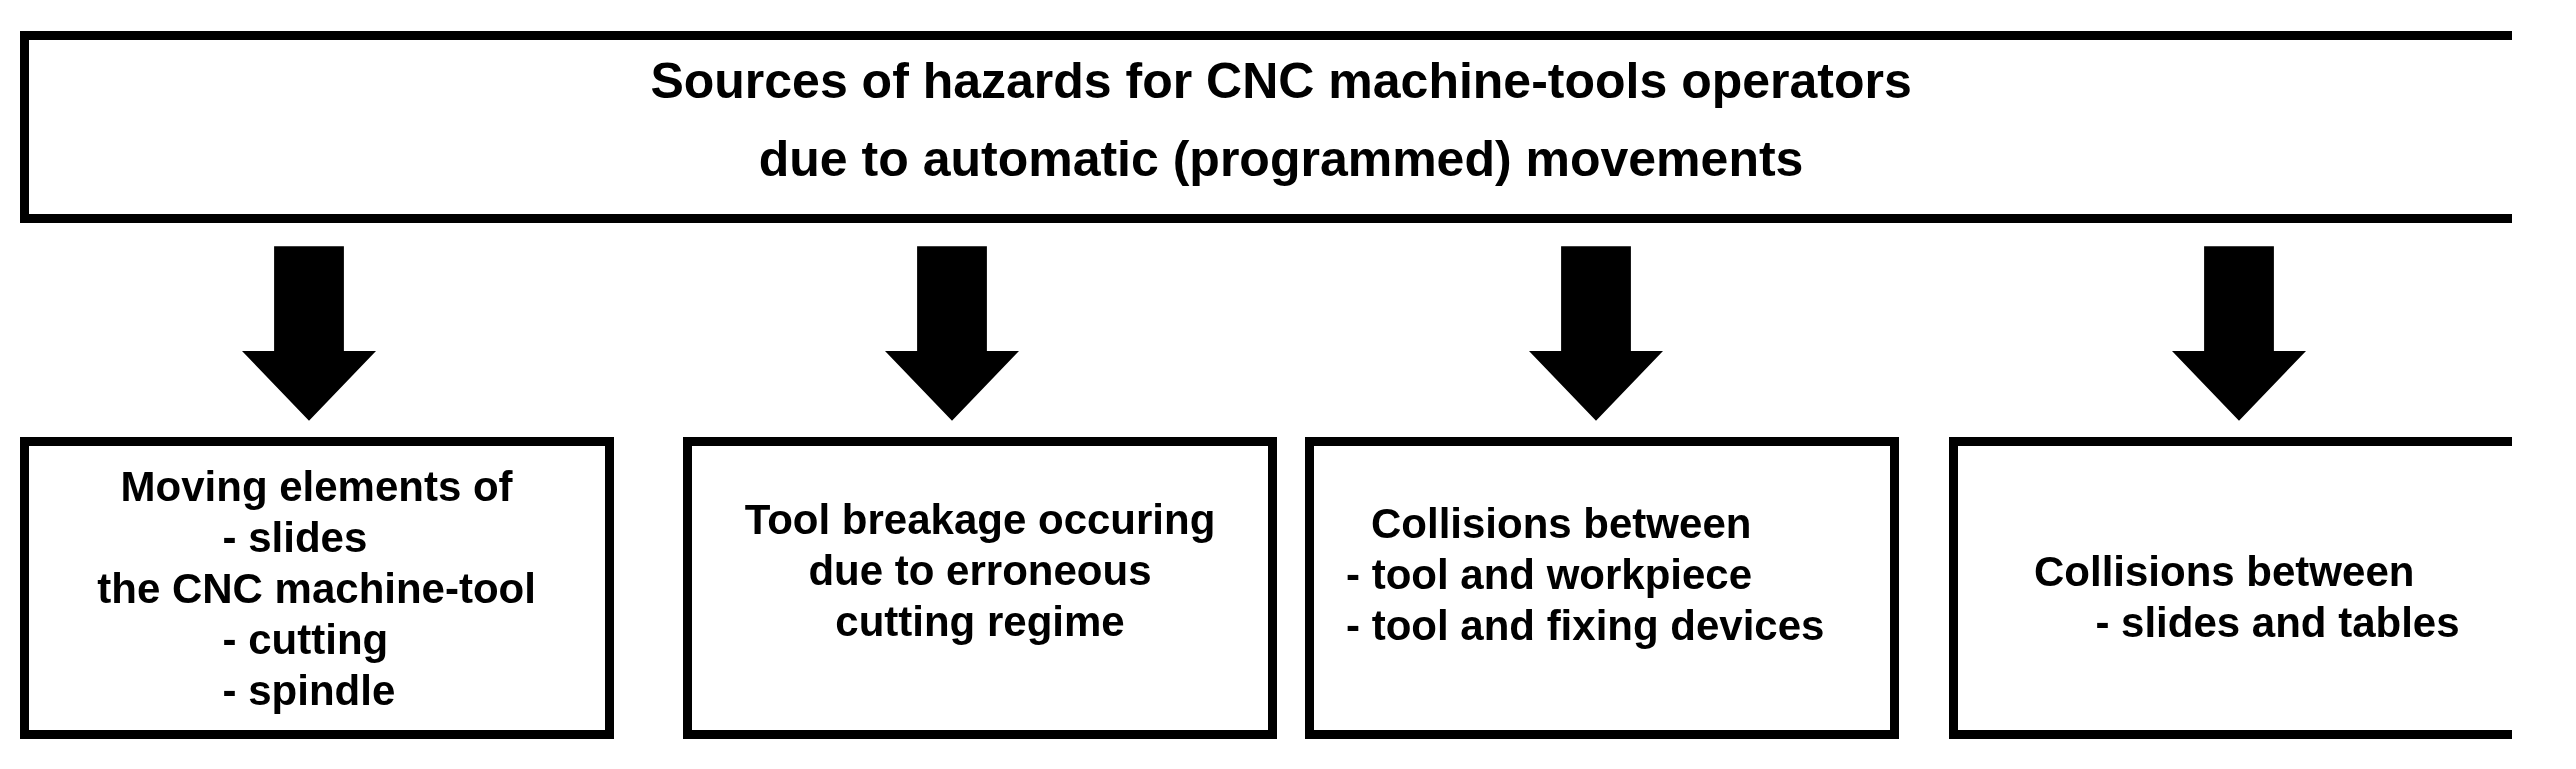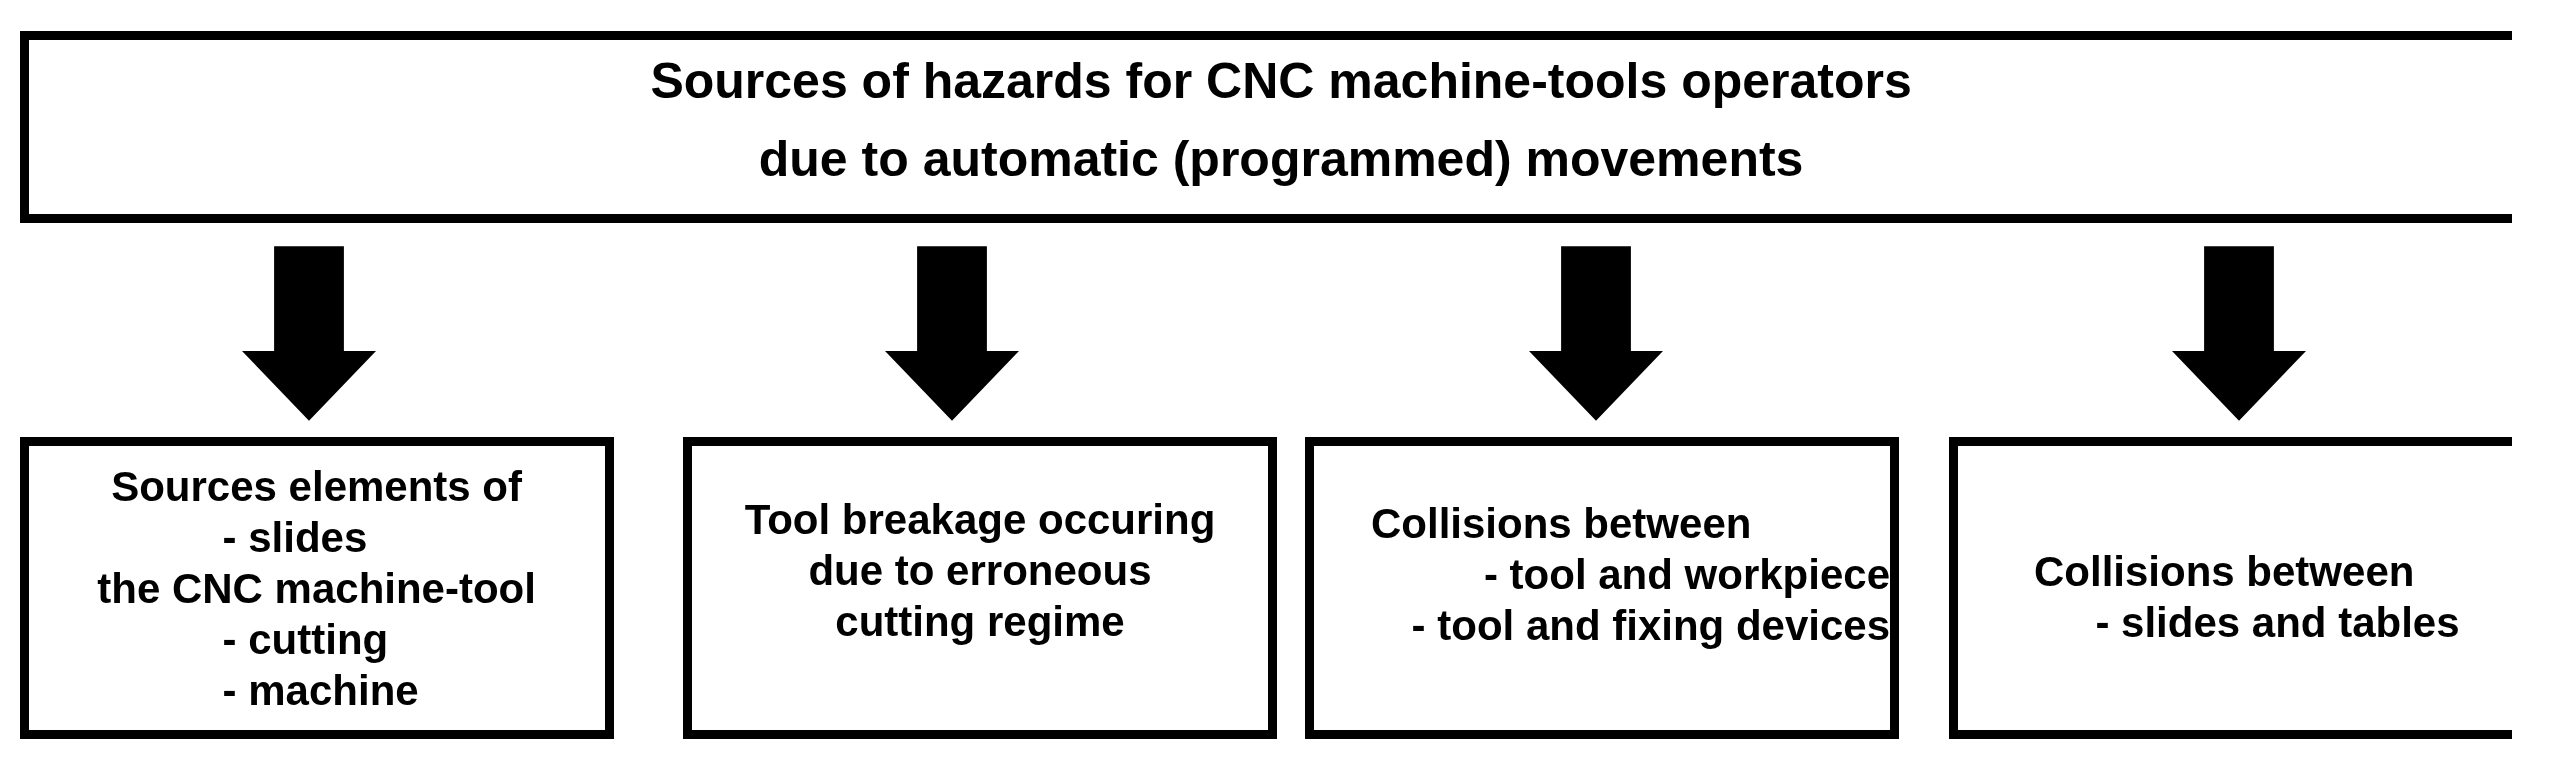--- a/index.html
+++ b/index.html
@@ -70,21 +70,21 @@
   }
   .center { text-align: center; }
 
   .hbox1 { left: 19.6px; }
   .hbox1 .bullet { text-align: left; padding-left: 194px; }
 
   .hbox2 { left: 683px; padding-bottom: 35px; }
 
   .hbox3 { left: 1305px; padding-bottom: 26.6px; }
   .hbox3 .heading { text-align: left; padding-left: 57px; }
-  .hbox3 .bullet  { text-align: right; padding-left: 32px; }
+  .hbox3 .bullet  { text-align: left; padding-left: 32px; }
 
   .hbox4 { left: 1949px; padding-top: 18px; }
   .hbox4 .heading { text-align: left; padding-left: 76px; }
   .hbox4 .bullet  { text-align: center; padding-left: 63px; }
 </style>
 </head>
 <body>
 
 <div class="stage">
 
@@ -100,25 +100,25 @@
     <polygon points="46,0 146,0 146,150 192,150 96,250 0,150 46,150"></polygon>
   </svg>
   <svg class="arrow" style="left:1529px" viewBox="0 0 192 250" aria-hidden="true">
     <polygon points="46,0 146,0 146,150 192,150 96,250 0,150 46,150"></polygon>
   </svg>
   <svg class="arrow" style="left:2172px" viewBox="0 0 192 250" aria-hidden="true">
     <polygon points="46,0 146,0 146,150 192,150 96,250 0,150 46,150"></polygon>
   </svg>
 
   <div class="hbox hbox1">
-    <div class="bline center">Sources elements of</div>
+    <div class="bline center">Moving elements of</div>
     <div class="bline bullet">- slides</div>
     <div class="bline center">the CNC machine-tool</div>
     <div class="bline bullet">- cutting</div>
-    <div class="bline bullet">- machine</div>
+    <div class="bline bullet">- spindle</div>
   </div>
 
   <div class="hbox hbox2">
     <div class="bline center">Tool breakage occuring</div>
     <div class="bline center">due to erroneous</div>
     <div class="bline center">cutting regime</div>
   </div>
 
   <div class="hbox hbox3">
     <div class="bline heading">Collisions between</div>

